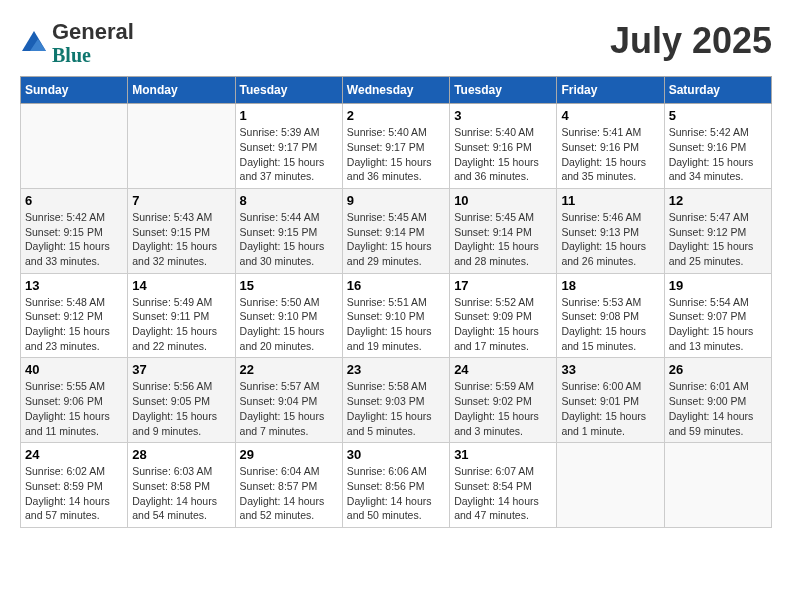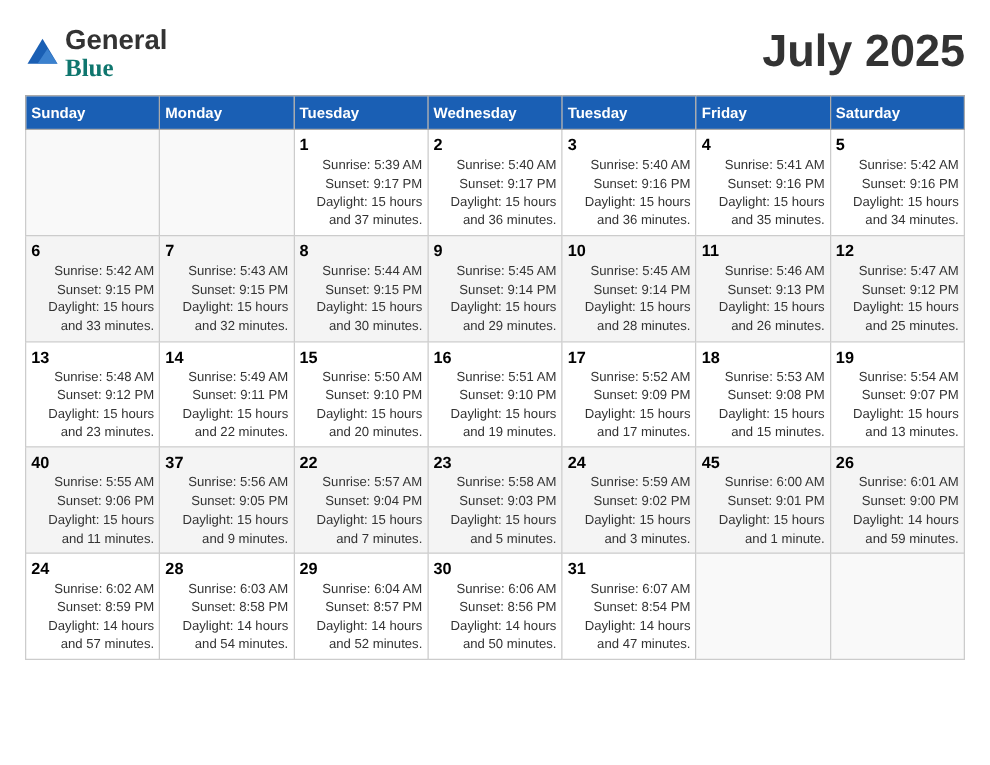--- a/index.html
+++ b/index.html
@@ -79,21 +79,20 @@
     .day-num {
       font-weight: bold;
       font-size: 13px;
       margin-bottom: 2px;
       display: block;
     }
     .day-detail {
       color: #333;
       font-size: 10.5px;
       line-height: 1.4;
-      text-align: right;
     }
     .row-alt td {
       background: #f4f4f4;
     }
   </style>
 </head>
 <body>
 
 <div class="header">
   <div class="logo">
@@ -223,21 +222,21 @@
         </td>
         <td>
           <span class="day-num">23</span>
           <div class="day-detail">Sunrise: 5:58 AM<br>Sunset: 9:03 PM<br>Daylight: 15 hours and 5 minutes.</div>
         </td>
         <td>
           <span class="day-num">24</span>
           <div class="day-detail">Sunrise: 5:59 AM<br>Sunset: 9:02 PM<br>Daylight: 15 hours and 3 minutes.</div>
         </td>
         <td>
-          <span class="day-num">45</span>
+          <span class="day-num">33</span>
           <div class="day-detail">Sunrise: 6:00 AM<br>Sunset: 9:01 PM<br>Daylight: 15 hours and 1 minute.</div>
         </td>
         <td>
           <span class="day-num">26</span>
           <div class="day-detail">Sunrise: 6:01 AM<br>Sunset: 9:00 PM<br>Daylight: 14 hours and 59 minutes.</div>
         </td>
       </tr>
       <tr>
         <td>
           <span class="day-num">24</span>

